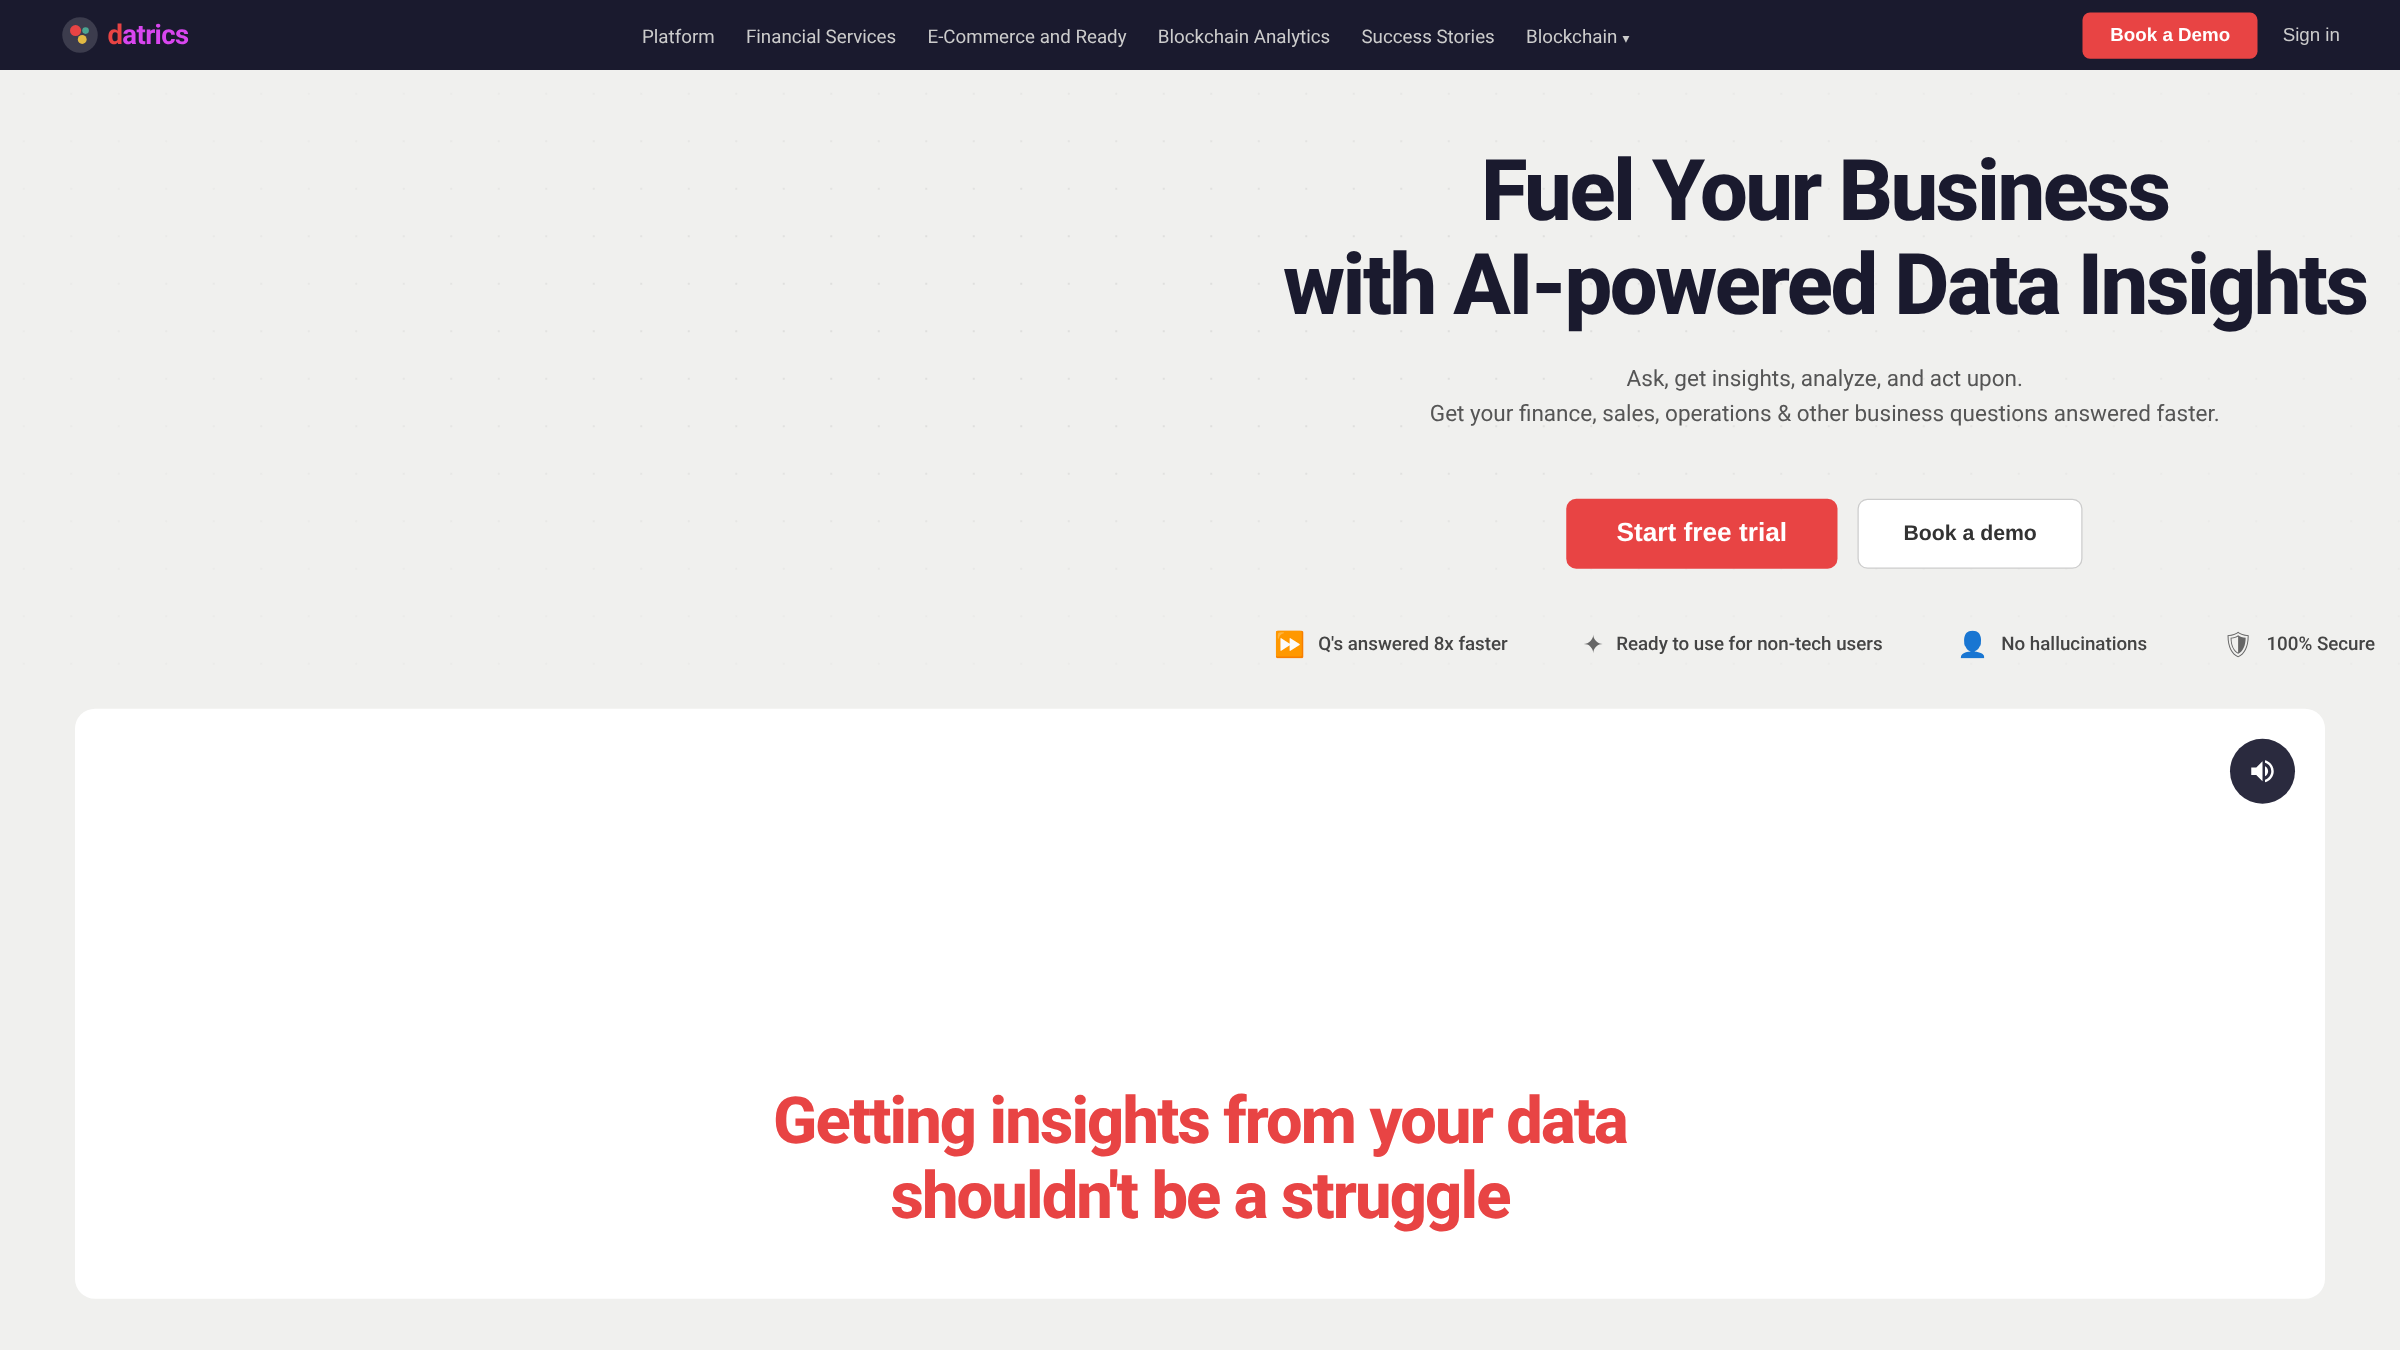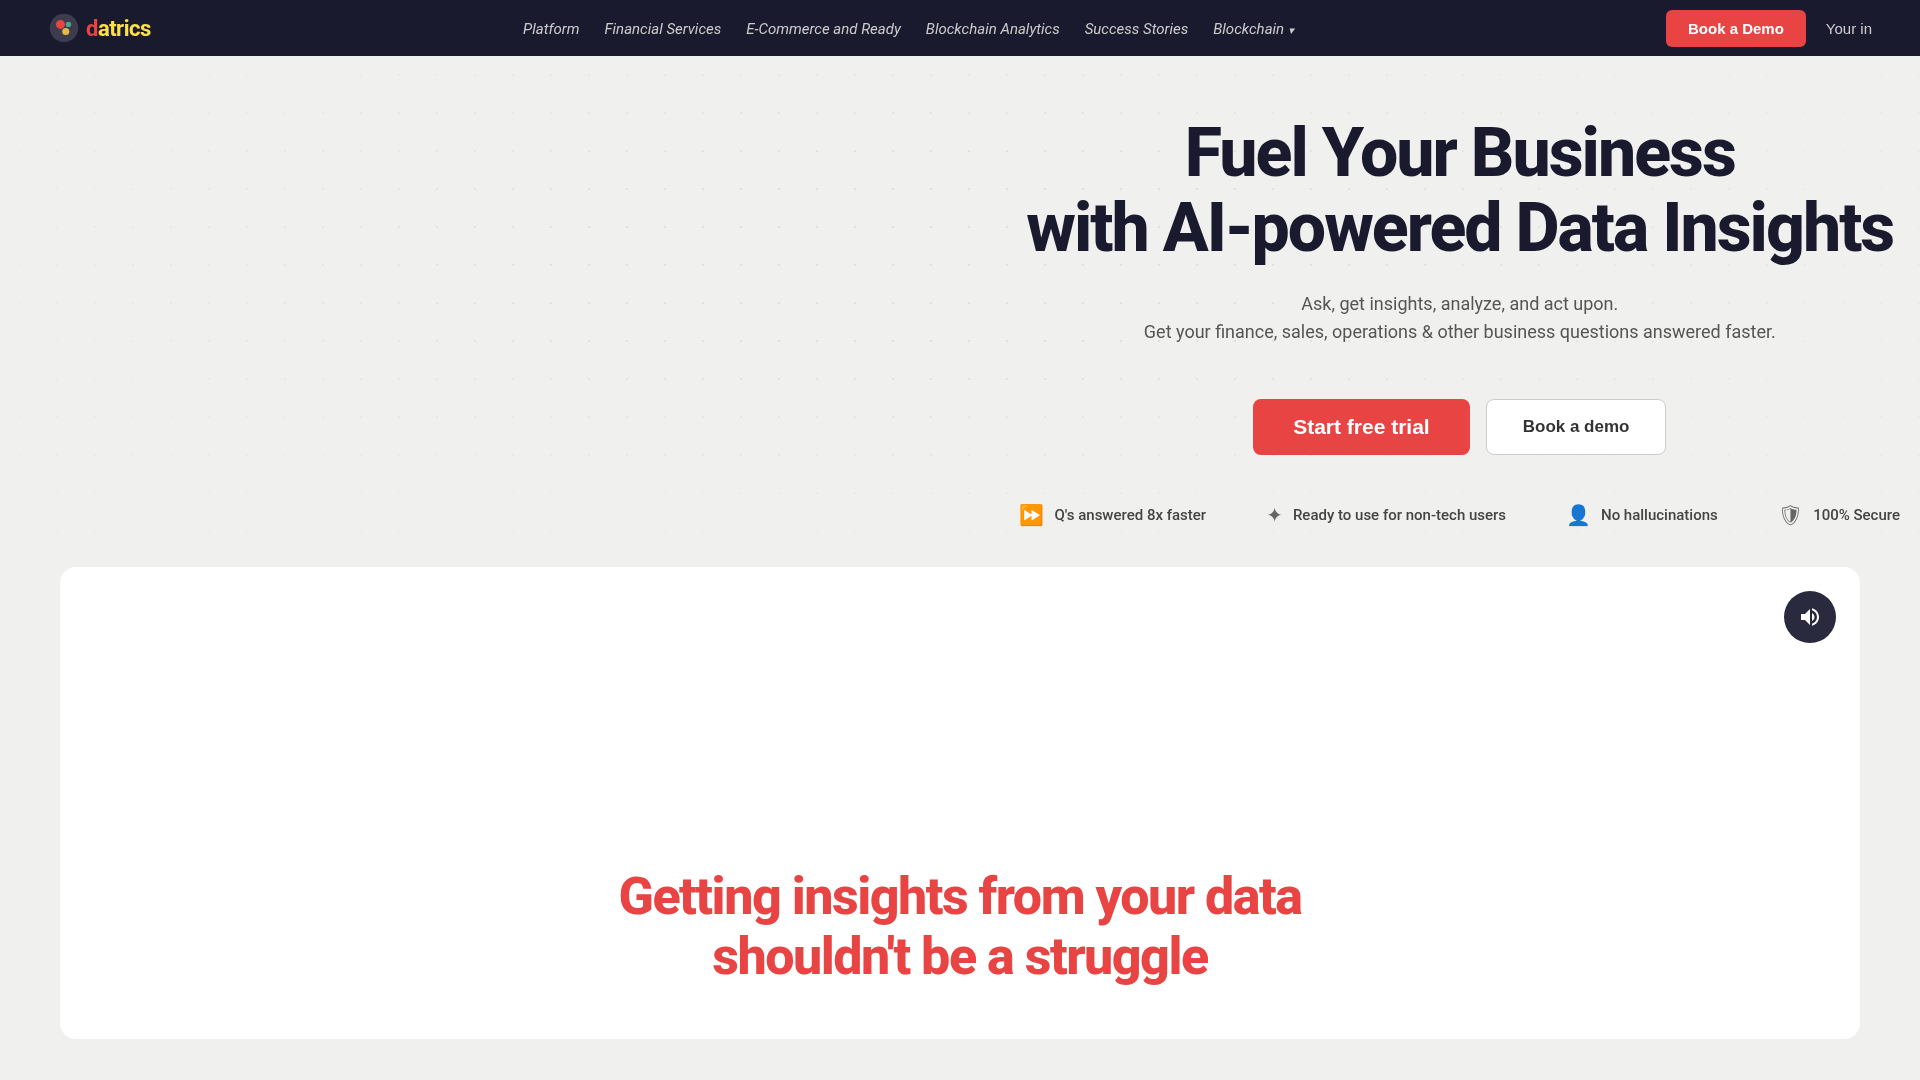--- a/index.html
+++ b/index.html
@@ -41,29 +41,28 @@
     }
 
     .logo-text {
       color: #fff;
       font-size: 22px;
       font-weight: 700;
       letter-spacing: -0.5px;
     }
 
     .logo-text span {
-      color: #fde047;
+      color: #d946ef;
     }
 
     .nav-links {
       display: flex;
       align-items: center;
       gap: 25px;
       list-style: none;
-      font-style: italic;
     }
 
     .nav-links li a {
       color: #ccc;
       text-decoration: none;
       font-size: 15px;
       font-weight: 400;
     }
 
     .nav-right {
@@ -290,21 +289,21 @@
     </li>
     <li>
       <a href="#">
         <span>Blockchain</span><span class="dropdown-arrow">▾</span>
       </a>
     </li>
   </ul>
 
   <div class="nav-right">
     <button class="btn-book-demo-nav">Book a Demo</button>
-    <button class="btn-sign-in">Your in</button>
+    <button class="btn-sign-in">Sign in</button>
   </div>
 </nav>
 
 <section class="hero-section">
   <div class="hero-content">
     <h1 class="hero-title">
       <span>Fuel Your Business</span><br>
       <span>with AI-powered Data Insights</span>
     </h1>
     <p class="hero-subtitle">

